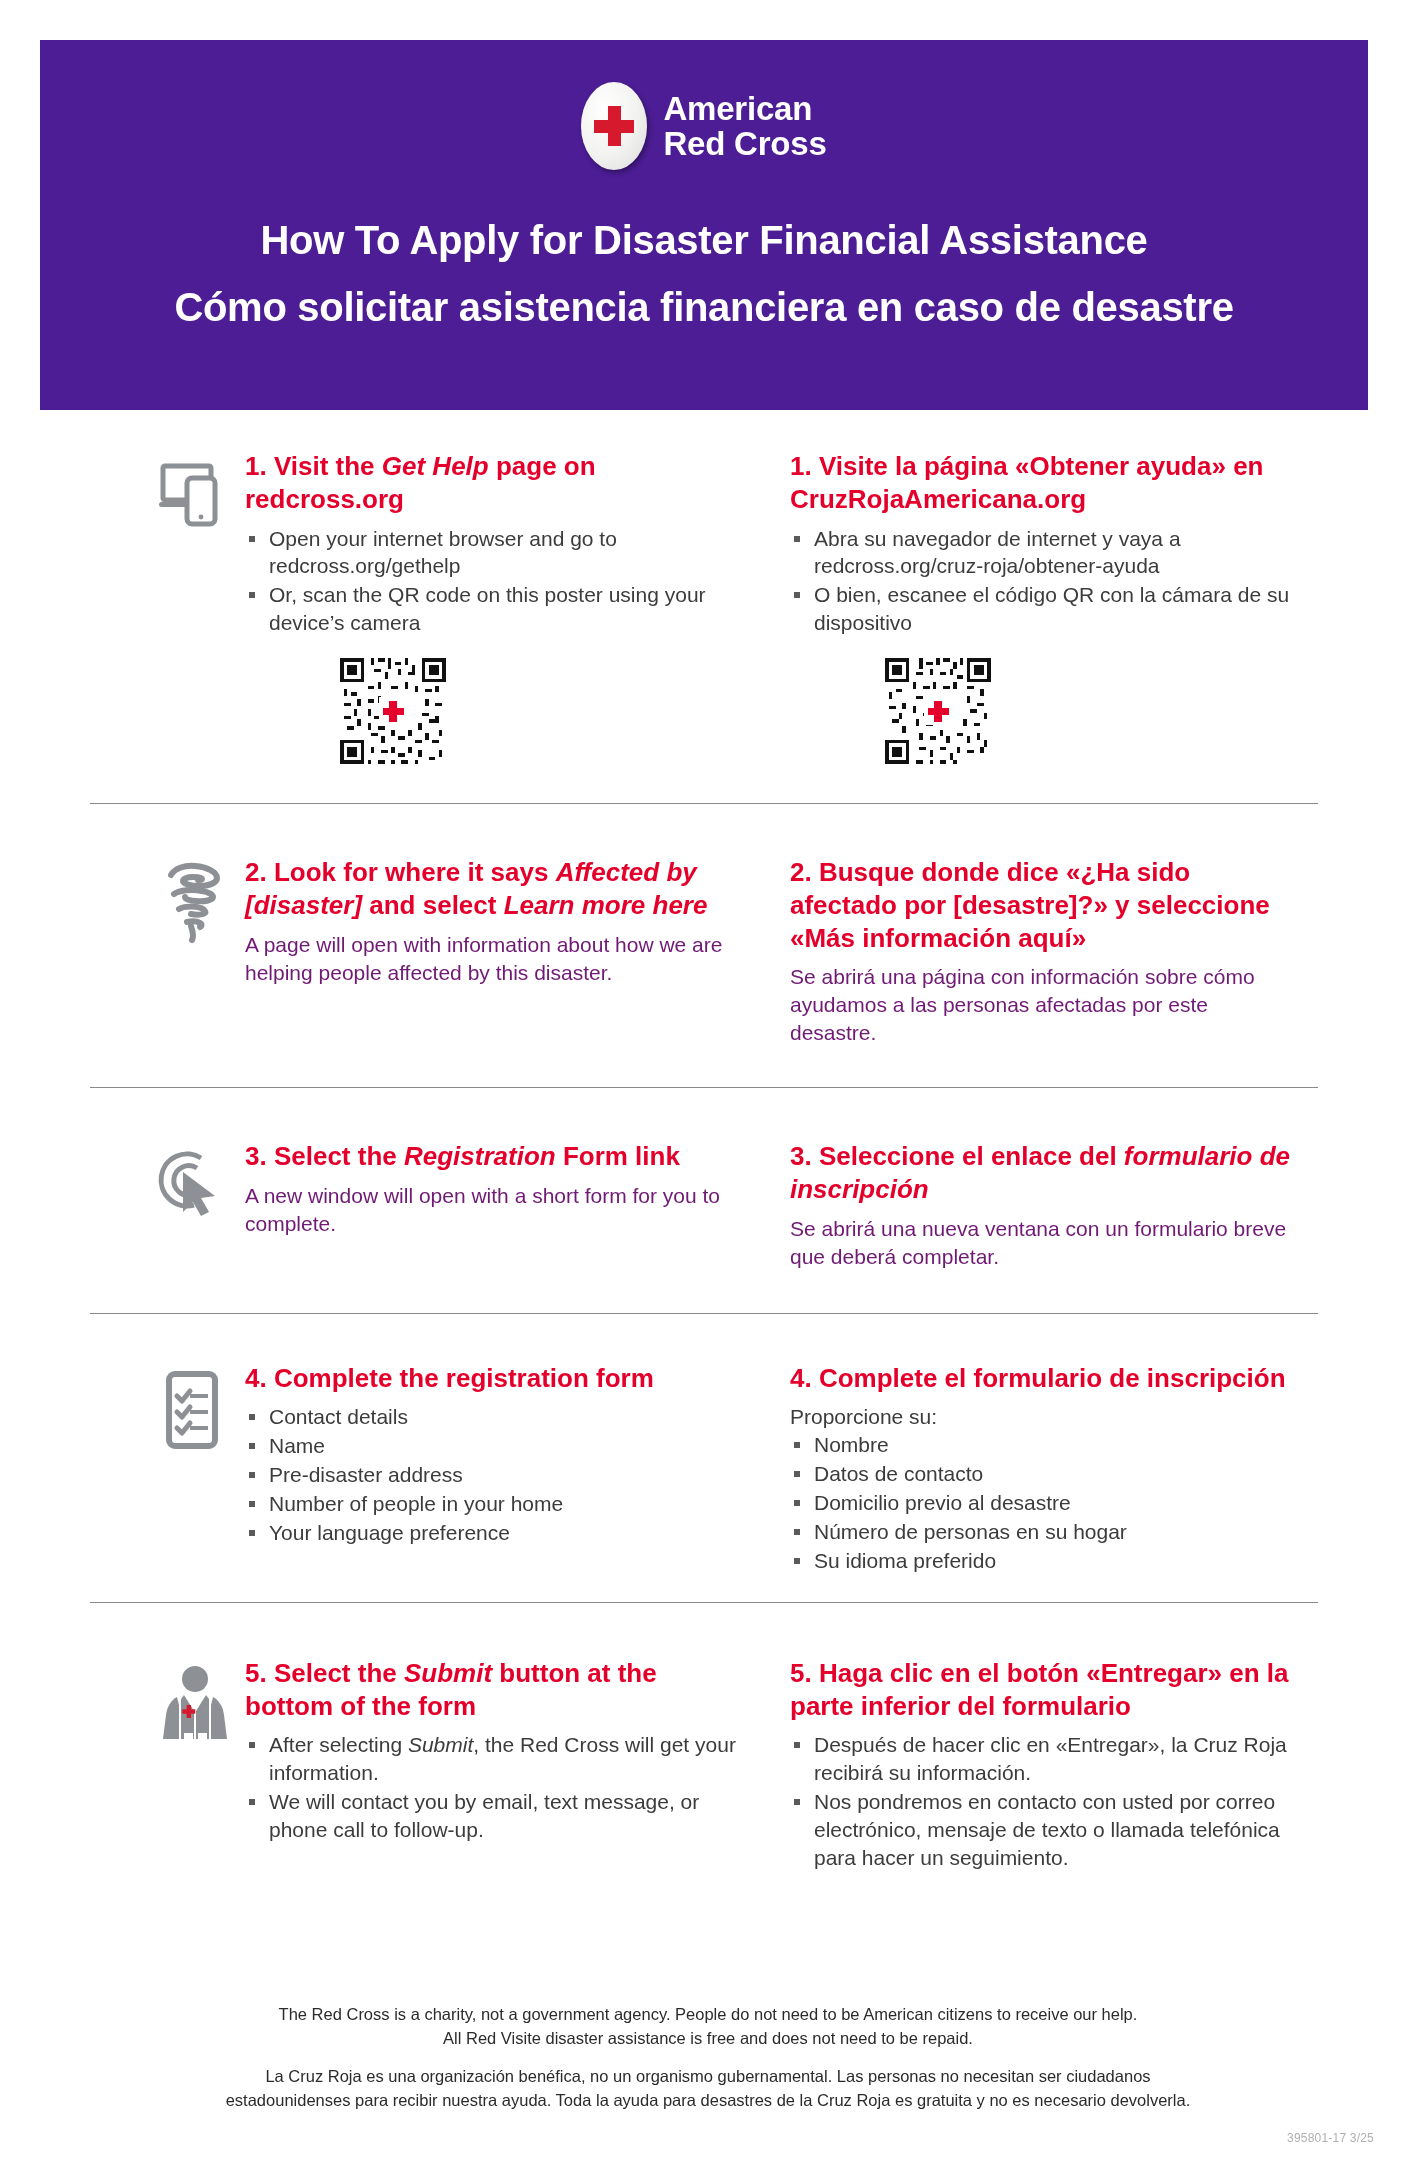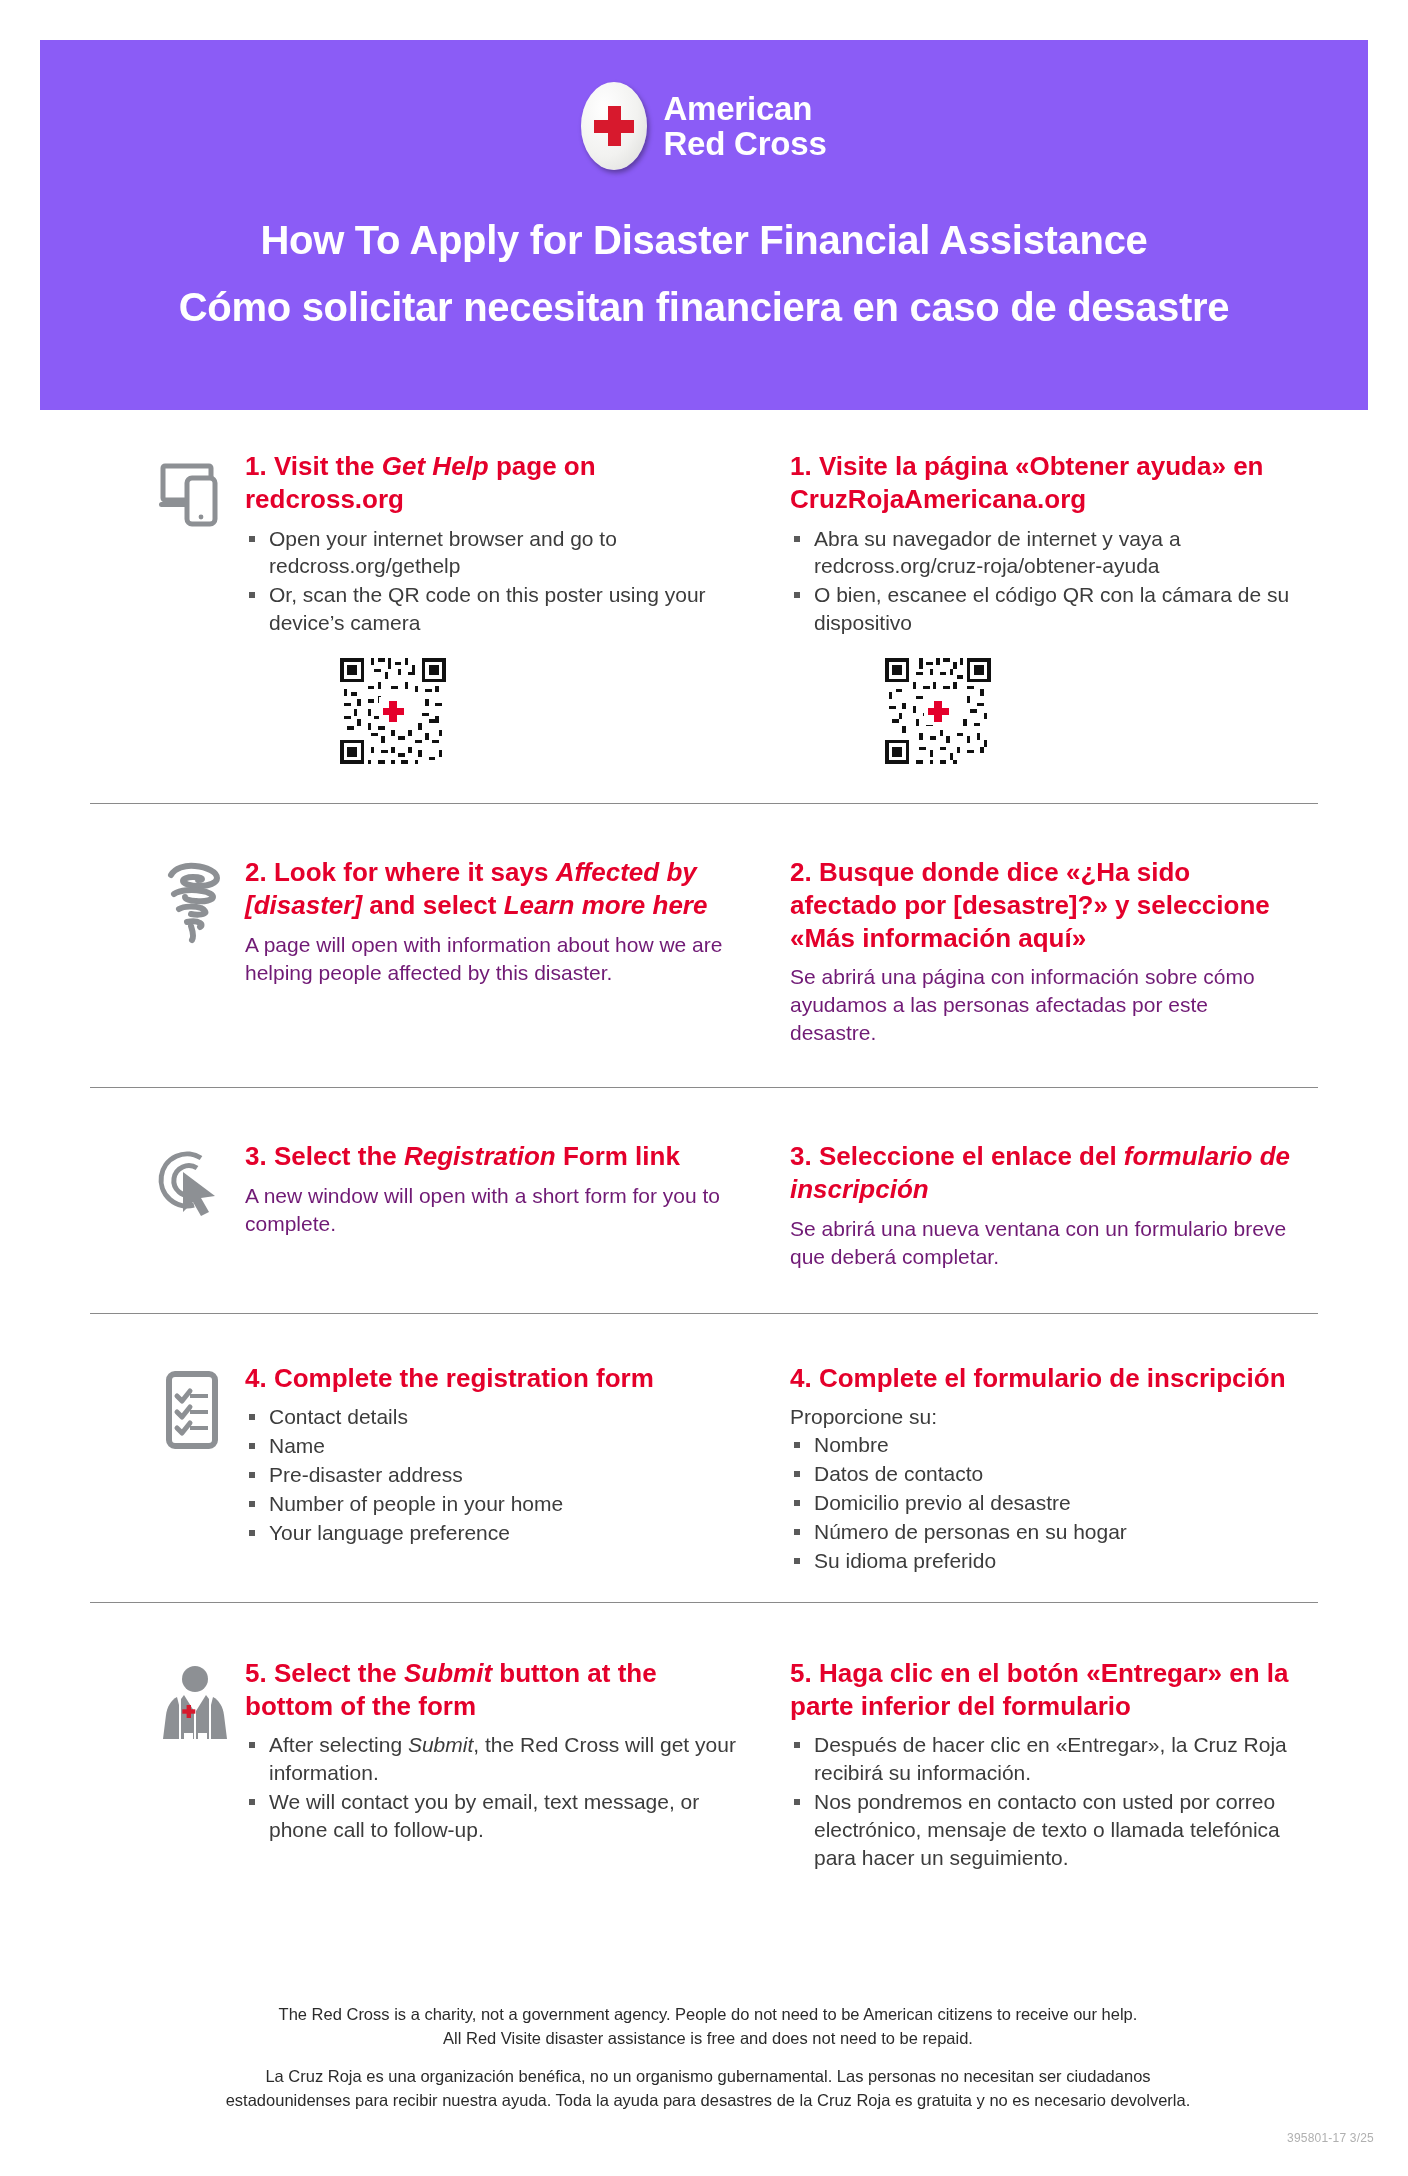--- a/index.html
+++ b/index.html
@@ -17,21 +17,21 @@
     overflow: hidden;
   }
 
   
   .header {
     position: absolute;
     left: 40px;
     top: 40px;
     width: 1328px;
     height: 370px;
-    background: #8b5cf6;
+    background: #4c1d95;
     color: #ffffff;
     display: flex;
     flex-direction: column;
     align-items: center;
   }
   .logo-block {
     display: flex;
     align-items: center;
     gap: 16px;
     margin-top: 42px;
@@ -176,21 +176,21 @@
     <div class="logo-block">
       <div class="logo-oval">
         <div class="logo-cross"></div>
       </div>
       <div class="logo-text">
         <div>American</div>
         <div>Red Cross</div>
       </div>
     </div>
     <div class="title-en">How To Apply for Disaster Financial Assistance</div>
-    <div class="title-es">Cómo solicitar necesitan financiera en caso de desastre</div>
+    <div class="title-es">Cómo solicitar asistencia financiera en caso de desastre</div>
   </div>
 
   <div class="steps">
 
     <div class="step">
       <div class="icon-cell">
         <svg class="icon-svg" width="76" height="76" viewBox="0 0 76 76" aria-hidden="true">
           <rect x="6" y="10" width="48" height="34" rx="2" fill="none" stroke="#8d9094" stroke-width="5"></rect>
           <rect x="2" y="46" width="58" height="5" rx="2.5" fill="#8d9094"></rect>
           <rect x="30" y="22" width="28" height="46" rx="5" fill="#ffffff" stroke="#8d9094" stroke-width="5"></rect>

